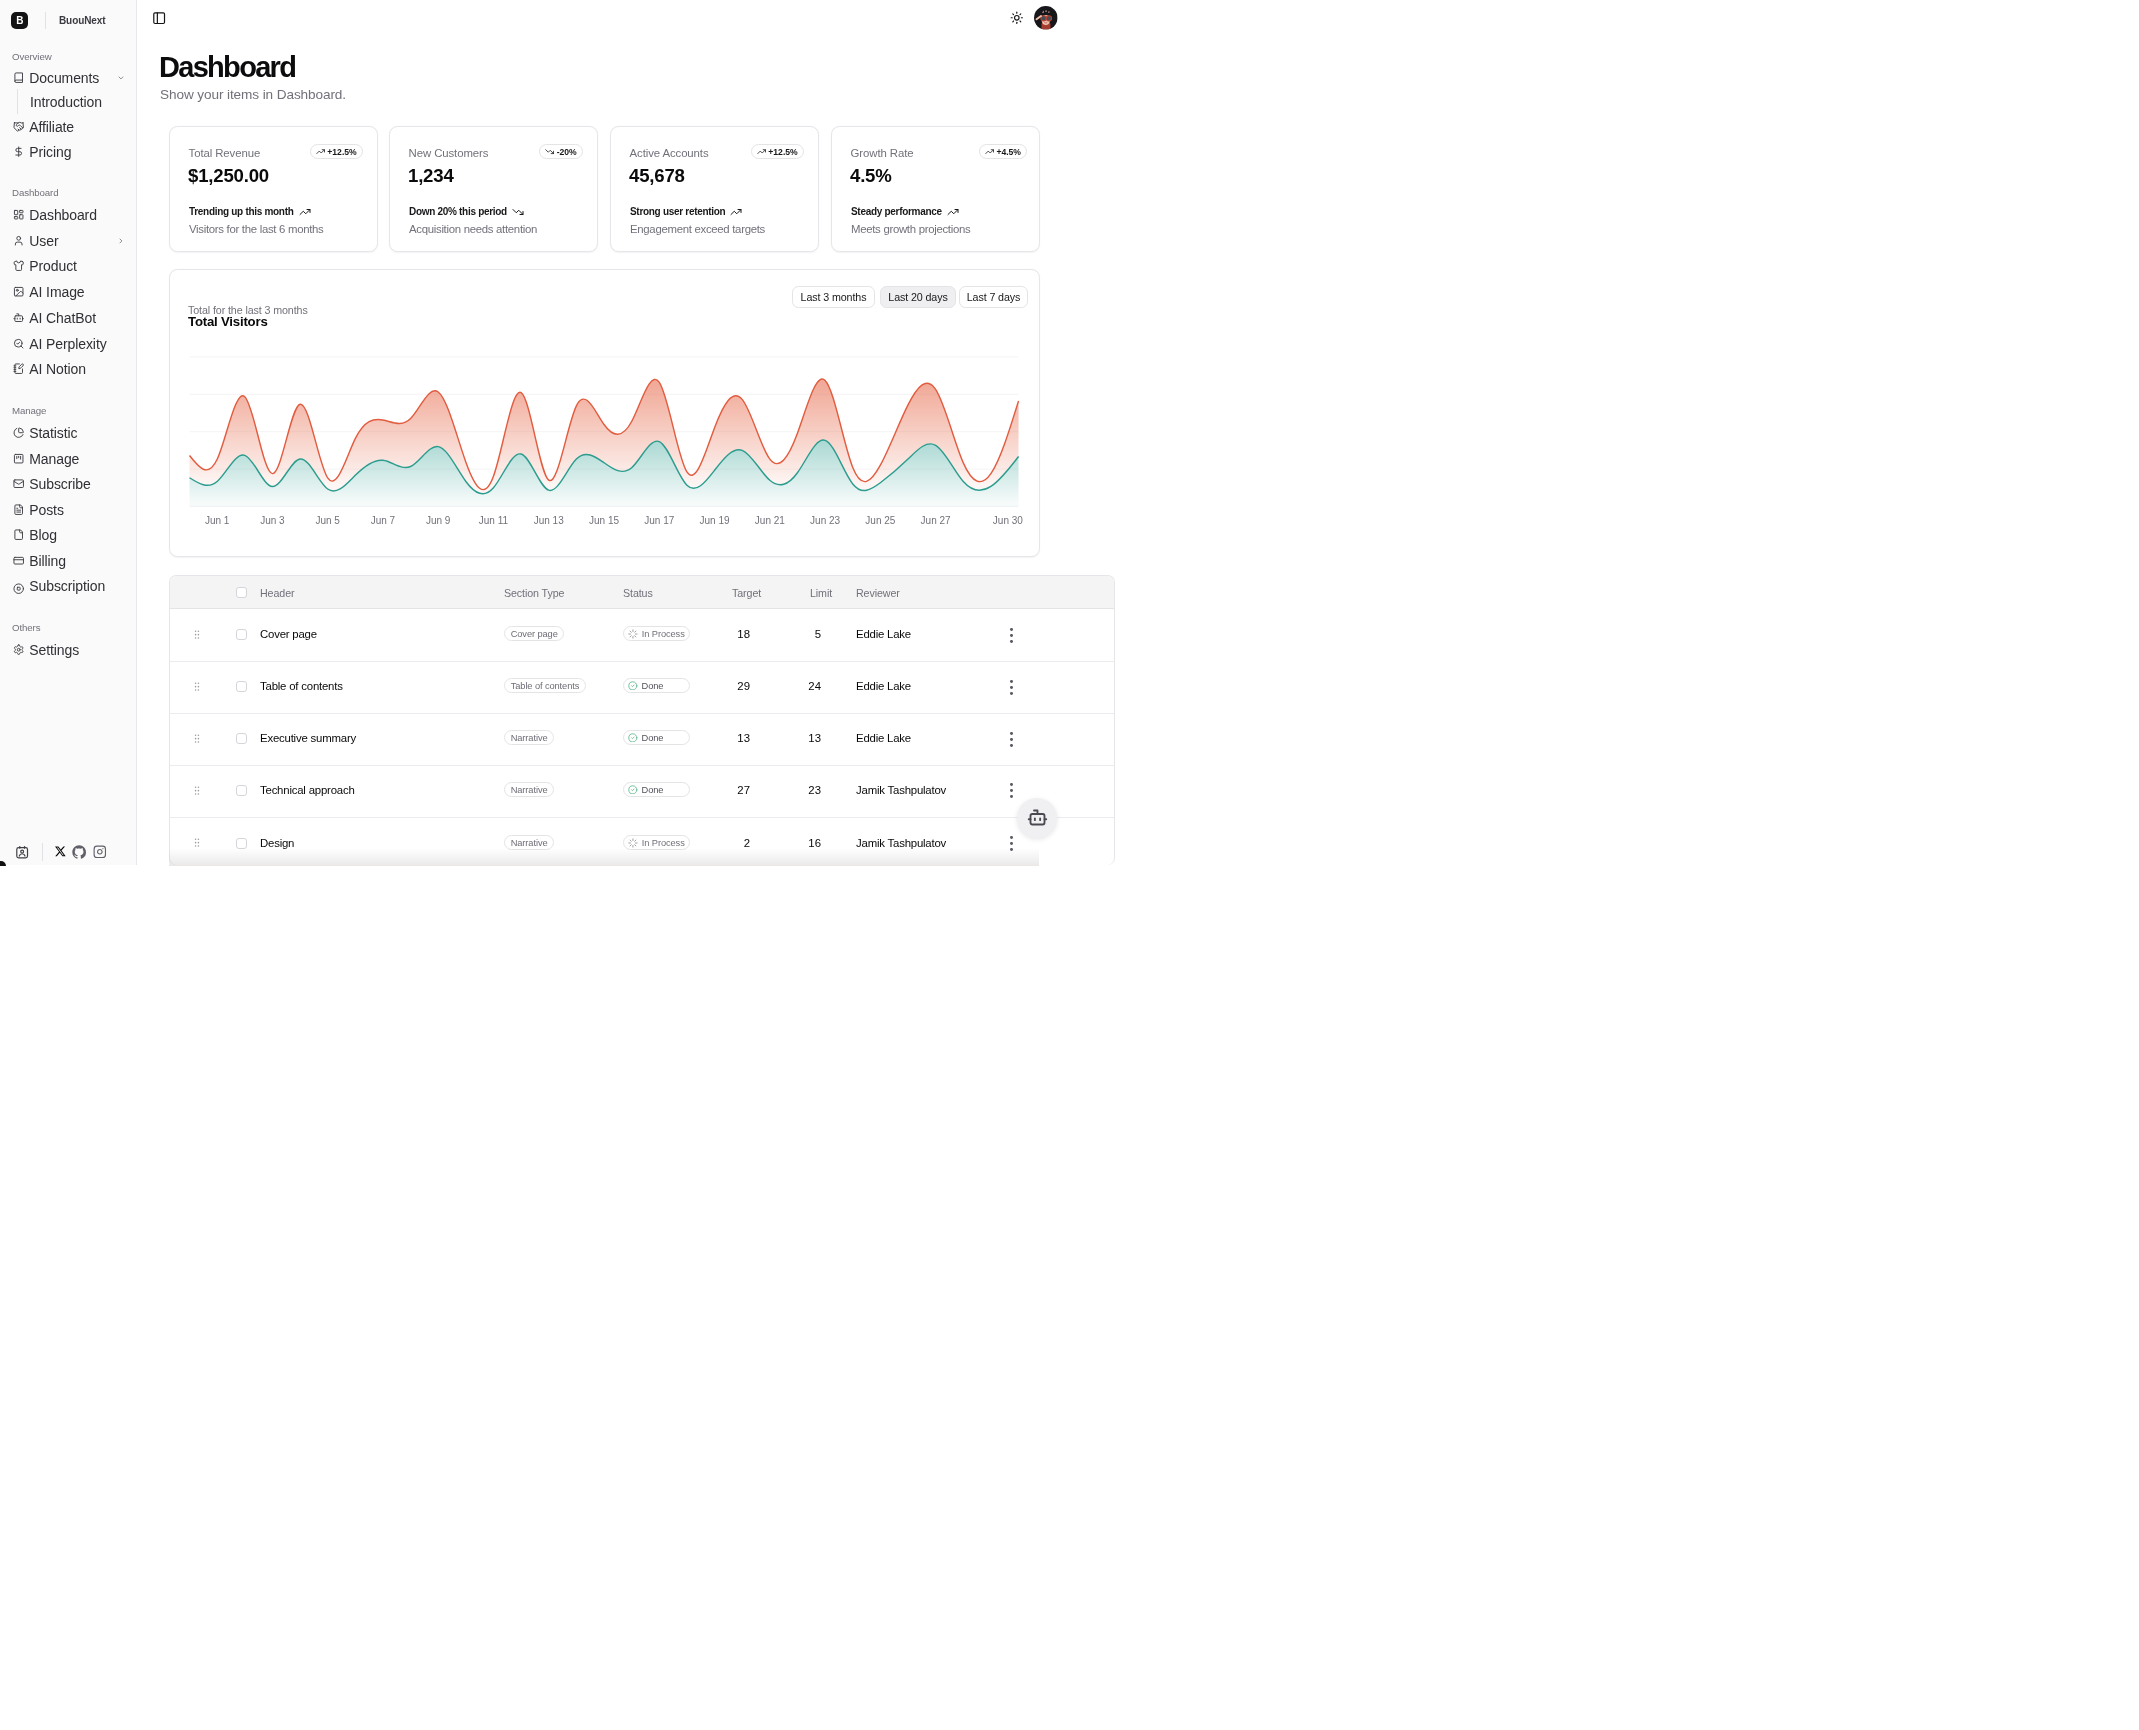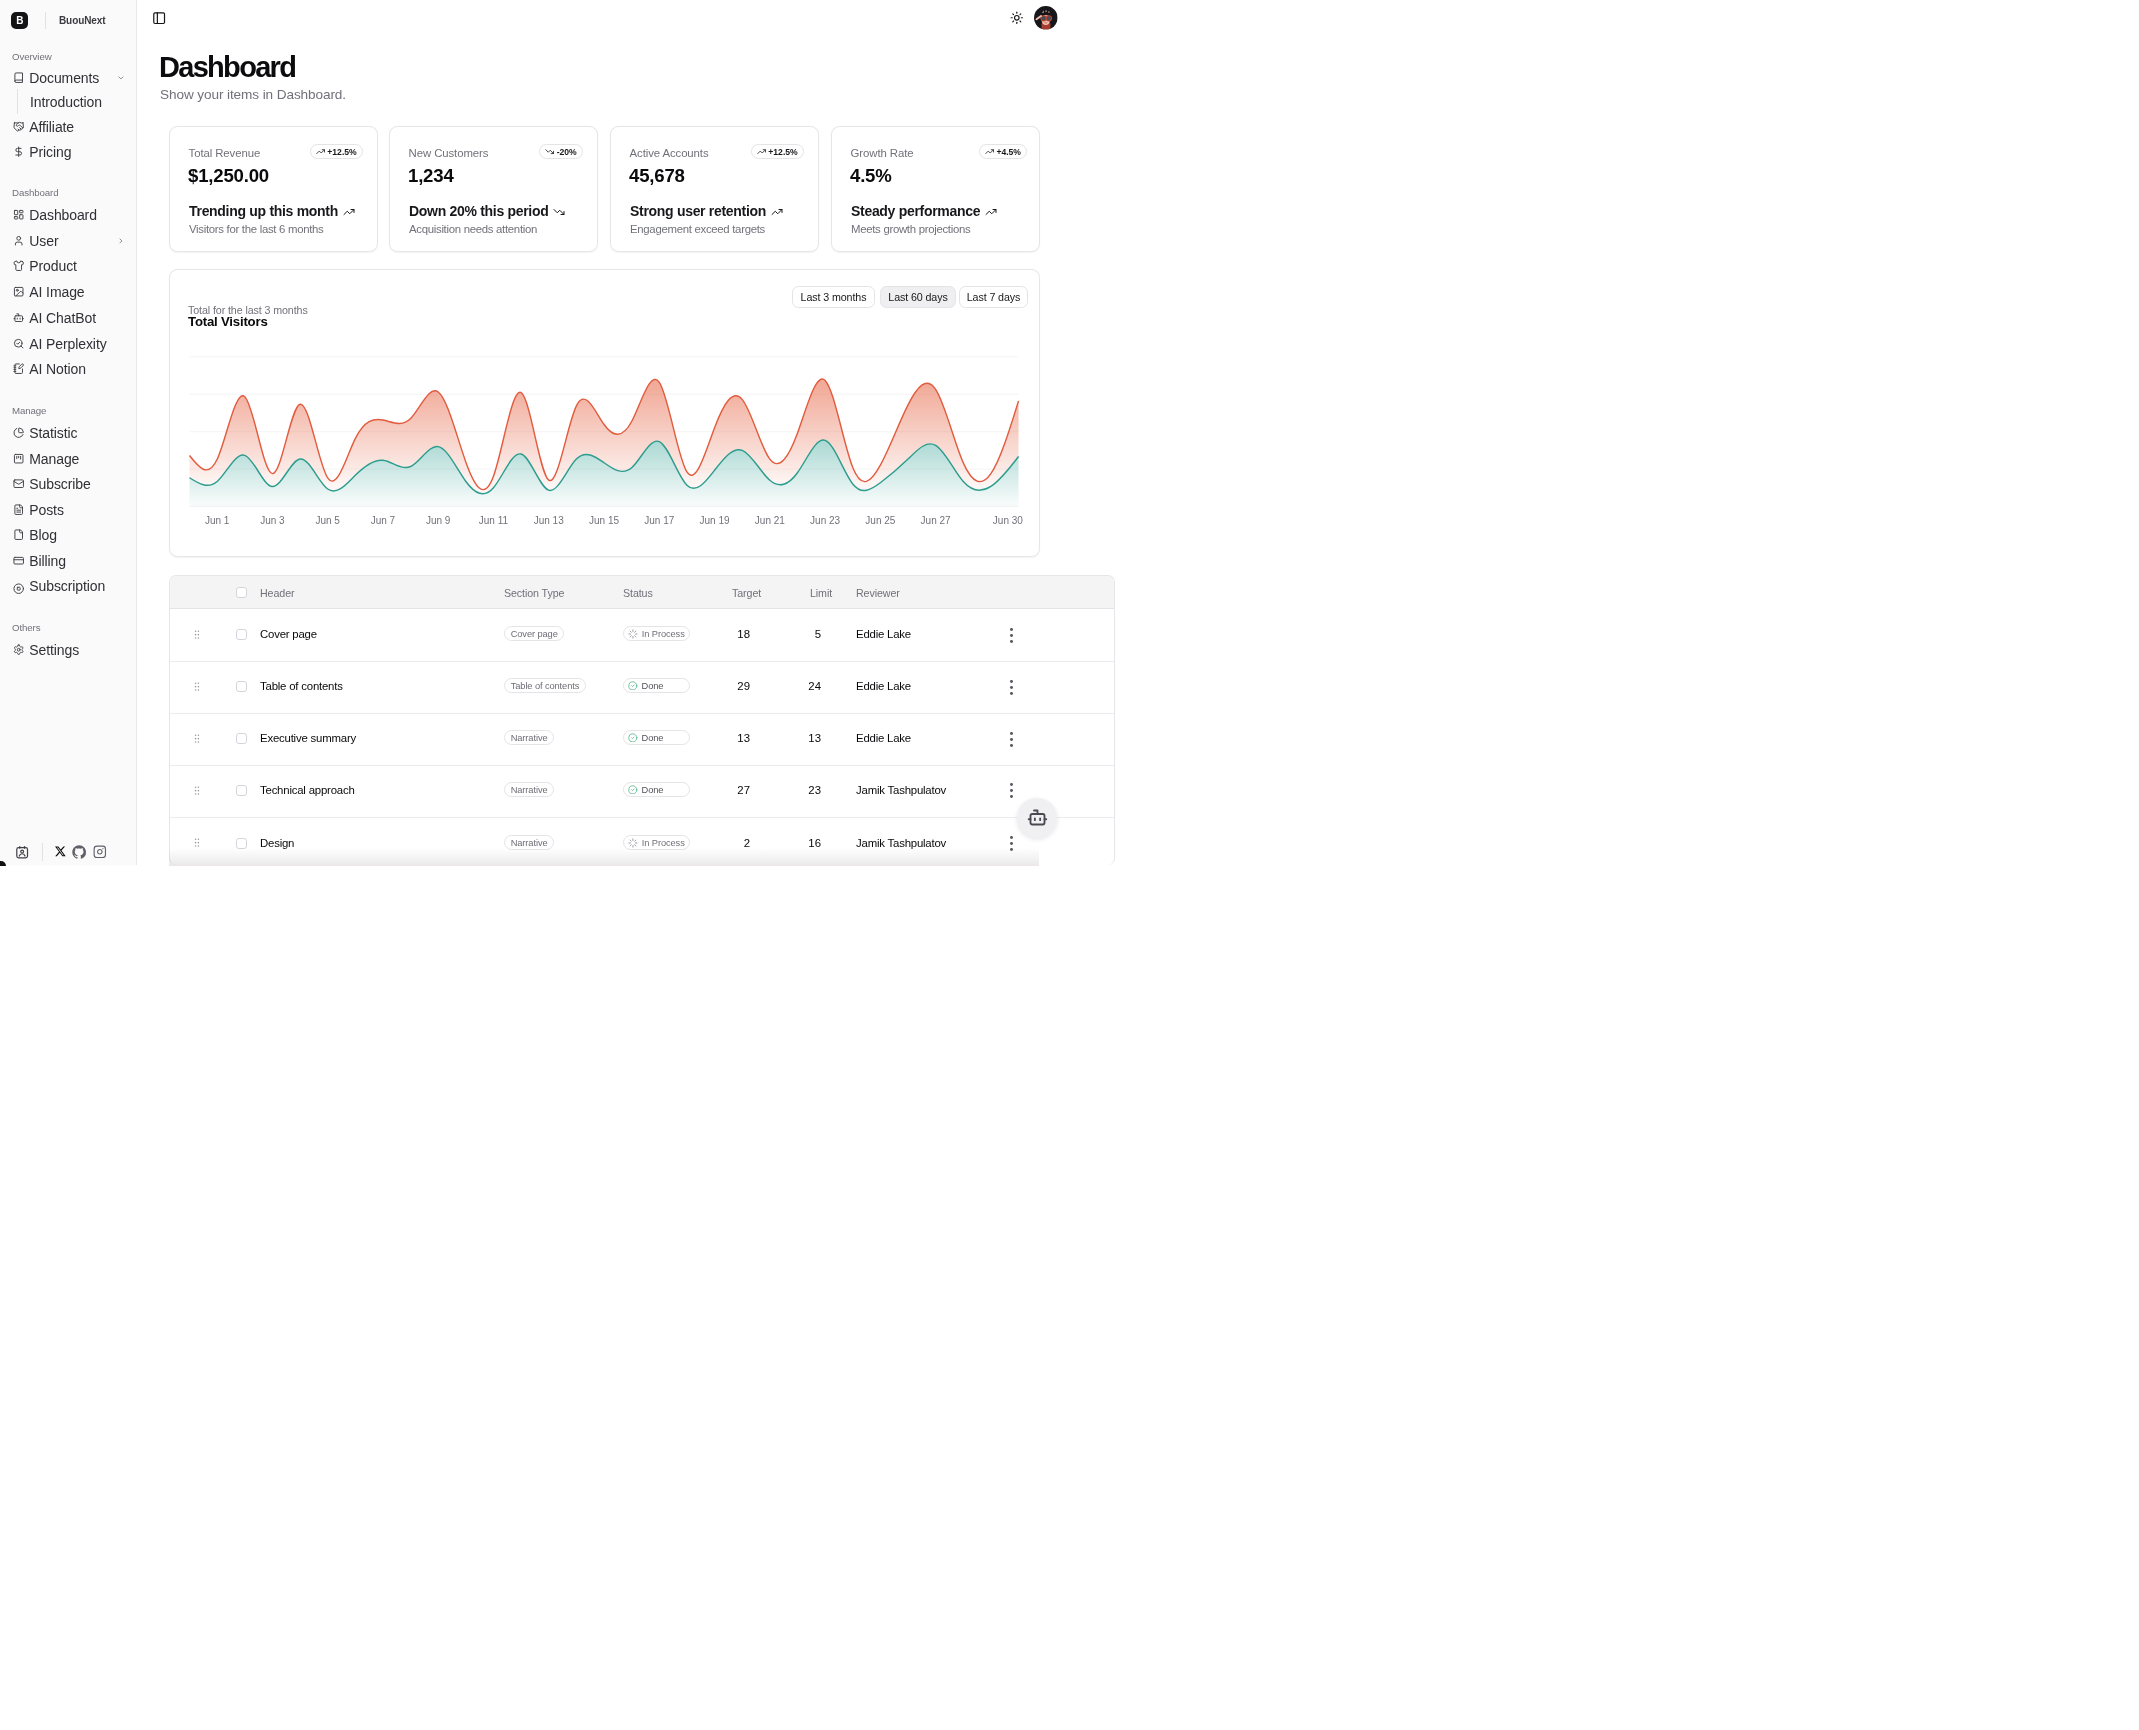--- a/index.html
+++ b/index.html
@@ -14,21 +14,21 @@
 .sitem { position:absolute; left:12.5px; height:14.3px; display:flex; align-items:center; gap:5.4px;
   font-size:14px; color:#303036; letter-spacing:-0.1px;}
 .sitem svg { flex:0 0 auto; }
 
 .card { position:absolute; top:126px; width:209px; height:126px; background:#fff;
   border:0.7px solid #e6e6ea; border-radius:8.6px; box-shadow:0 0.7px 1.4px rgba(0,0,0,.05); }
 .card .lbl { position:absolute; left:18.6px; top:20.7px; font-size:11.4px; line-height:11.4px; color:#71717a; letter-spacing:-0.1px;}
 .card .badge { position:absolute; top:17px; height:15.3px; border:0.7px solid #e4e4e7; border-radius:7.9px;
   display:flex; align-items:center; gap:2.1px; padding:0 5px; font-size:8.6px; font-weight:600; color:#18181b; background:#fff;}
 .card .val { position:absolute; left:18px; top:40px; font-size:18.6px; line-height:18.6px; font-weight:700; letter-spacing:-0.2px; color:#0a0a0c;}
-.card .f1 { position:absolute; left:19px; top:79px; font-size:14px; line-height:11.4px; font-weight:600; color:#18181b; display:flex; align-items:center; gap:5px; letter-spacing:-0.3px;}
+.card .f1 { position:absolute; left:19px; top:79px; font-size:10px; line-height:11.4px; font-weight:600; color:#18181b; display:flex; align-items:center; gap:5px; letter-spacing:-0.3px;}
 .card .f2 { position:absolute; left:19px; top:97px; font-size:11.4px; line-height:11.4px; color:#71717a; letter-spacing:-0.3px;}
 
 #panel { position:absolute; left:169px; top:269px; width:871px; height:288px; background:#fff;
   border:0.7px solid #e6e6ea; border-radius:8.6px; box-shadow:0 0.7px 1.4px rgba(0,0,0,.05); }
 .pbtn { position:absolute; top:286px; height:22px; border:0.7px solid #e4e4e7; border-radius:6.4px; background:#fff;
   font-size:10.7px; font-weight:500; color:#18181b; display:flex; align-items:center; justify-content:center; letter-spacing:-0.1px;}
 
 #table { position:absolute; left:169px; top:575px; width:946px; height:290px;
   border:0.7px solid #e6e6ea; border-radius:7.2px; border-bottom:none; background:#fff; overflow:hidden;}
 #thead { position:absolute; left:0; top:0; width:100%; height:33px; background:#f4f4f5; border-bottom:0.7px solid #e4e4e7;}
@@ -269,21 +269,21 @@
           <polyline points="22 7 13.5 15.5 8.5 10.5 2 17"></polyline>
           <polyline points="16 7 22 7 22 13"></polyline>
         </svg></div>
     <div class="f2">Meets growth projections</div>
   </div>
 
   <div id="panel"></div>
   <div class="abs" style="left:188px;top:287px;font-size:13.2px;line-height:13.6px;font-weight:700;letter-spacing:-0.2px;margin-top:28px;">Total Visitors</div>
   <div class="abs" style="left:188px;top:305px;font-size:10.7px;line-height:10.7px;color:#71717a;letter-spacing:-0.1px;">Total for the last 3 months</div>
   <div class="pbtn" style="left:792px;width:83px;">Last 3 months</div>
-  <div class="pbtn" style="left:880px;width:76px;background:#efeff1;">Last 60 days</div>
+  <div class="pbtn" style="left:880px;width:76px;background:#efeff1;">Last 20 days</div>
   <div class="pbtn" style="left:959px;width:69px;">Last 7 days</div>
   <svg class="abs" style="left:0;top:0;" width="1070" height="865" viewBox="0 0 1496 1210">
       <defs>
         <linearGradient id="gr" x1="0" y1="532" x2="0" y2="686" gradientUnits="userSpaceOnUse">
           <stop offset="0.05" stop-color="#e76e50" stop-opacity="0.58"></stop>
           <stop offset="0.95" stop-color="#e76e50" stop-opacity="0.06"></stop>
         </linearGradient>
         <linearGradient id="gt" x1="0" y1="616" x2="0" y2="708" gradientUnits="userSpaceOnUse">
           <stop offset="0.05" stop-color="#2a9d90" stop-opacity="0.38"></stop>
           <stop offset="0.95" stop-color="#2a9d90" stop-opacity="0.045"></stop>

